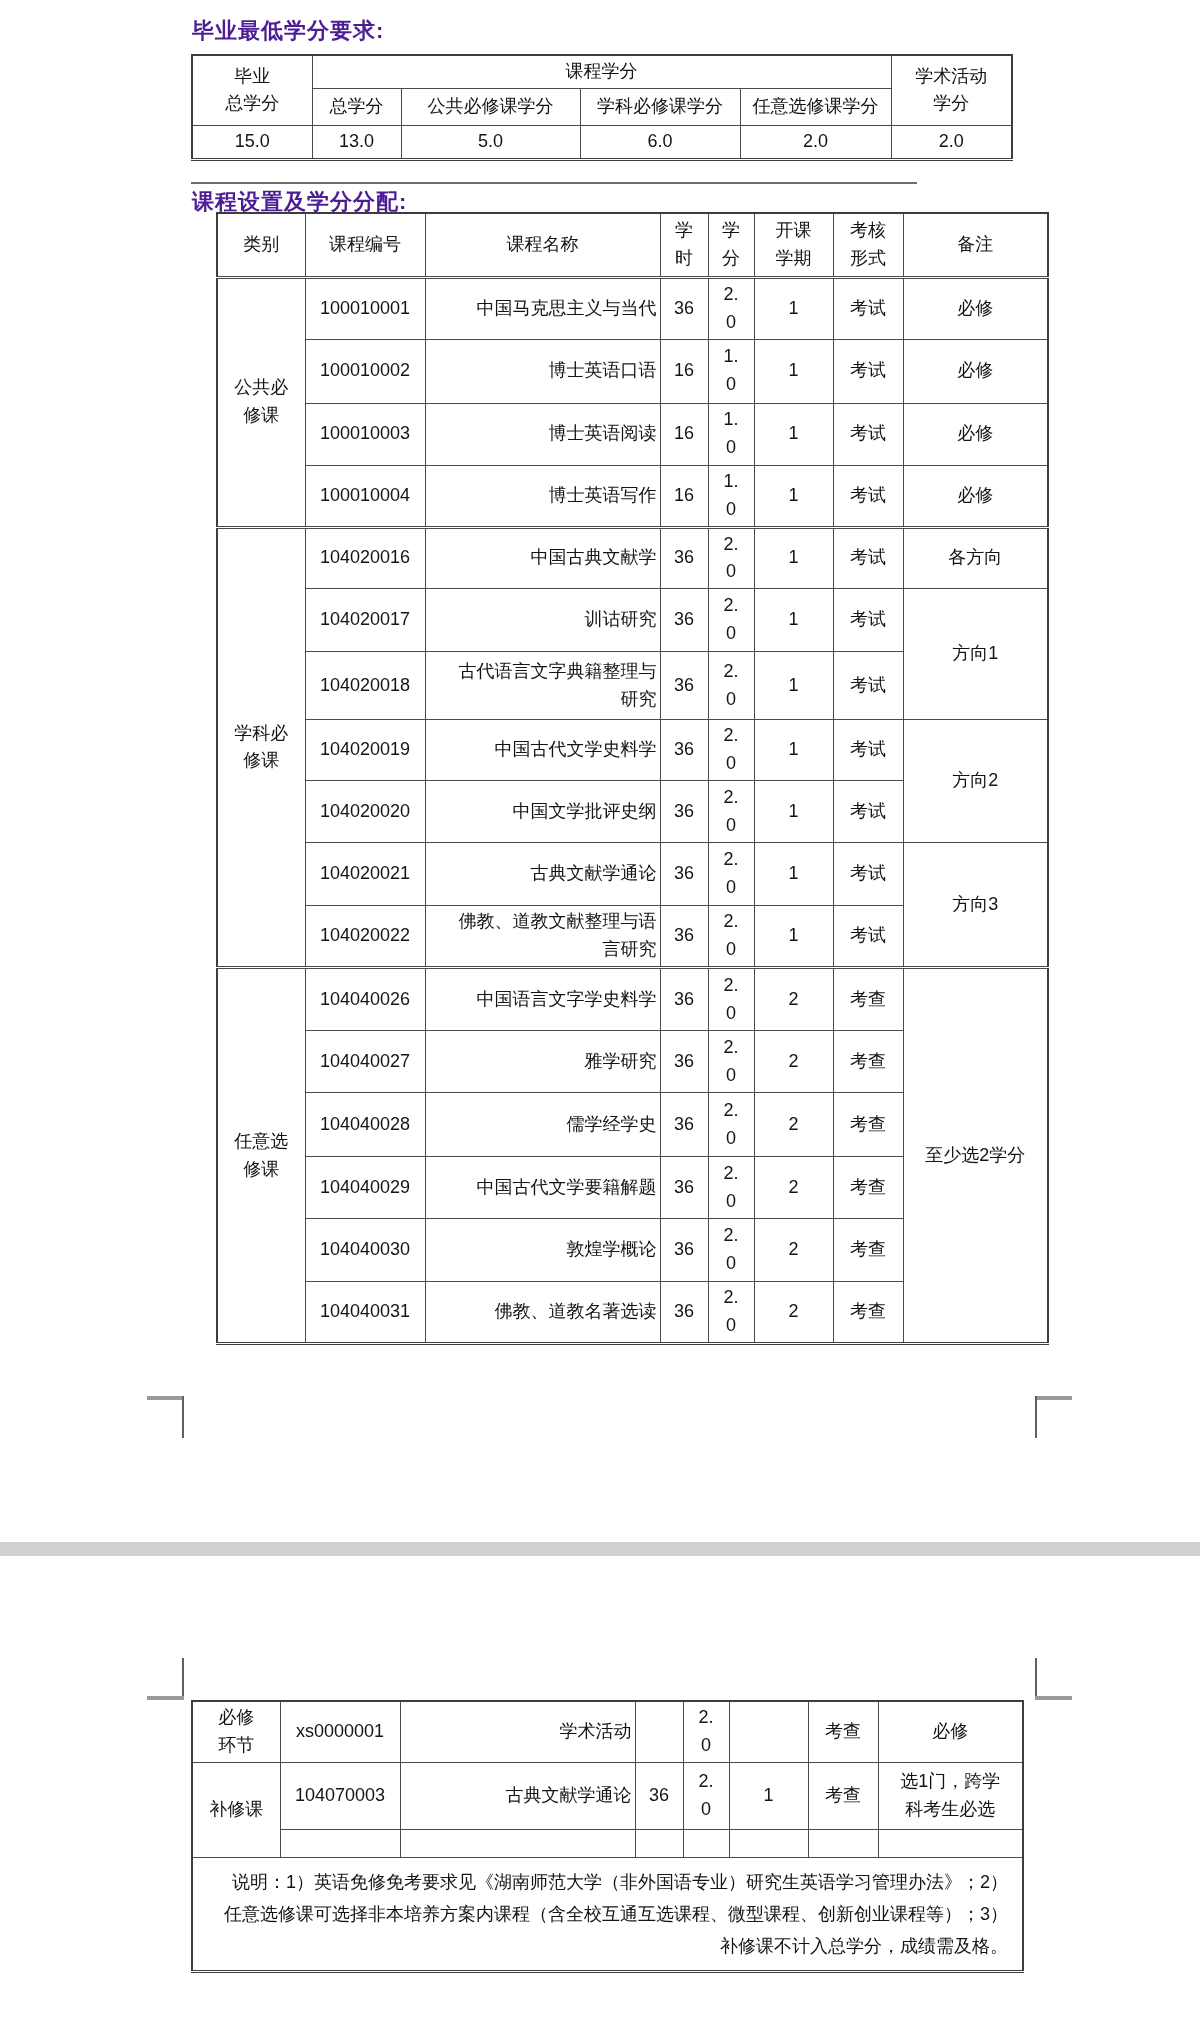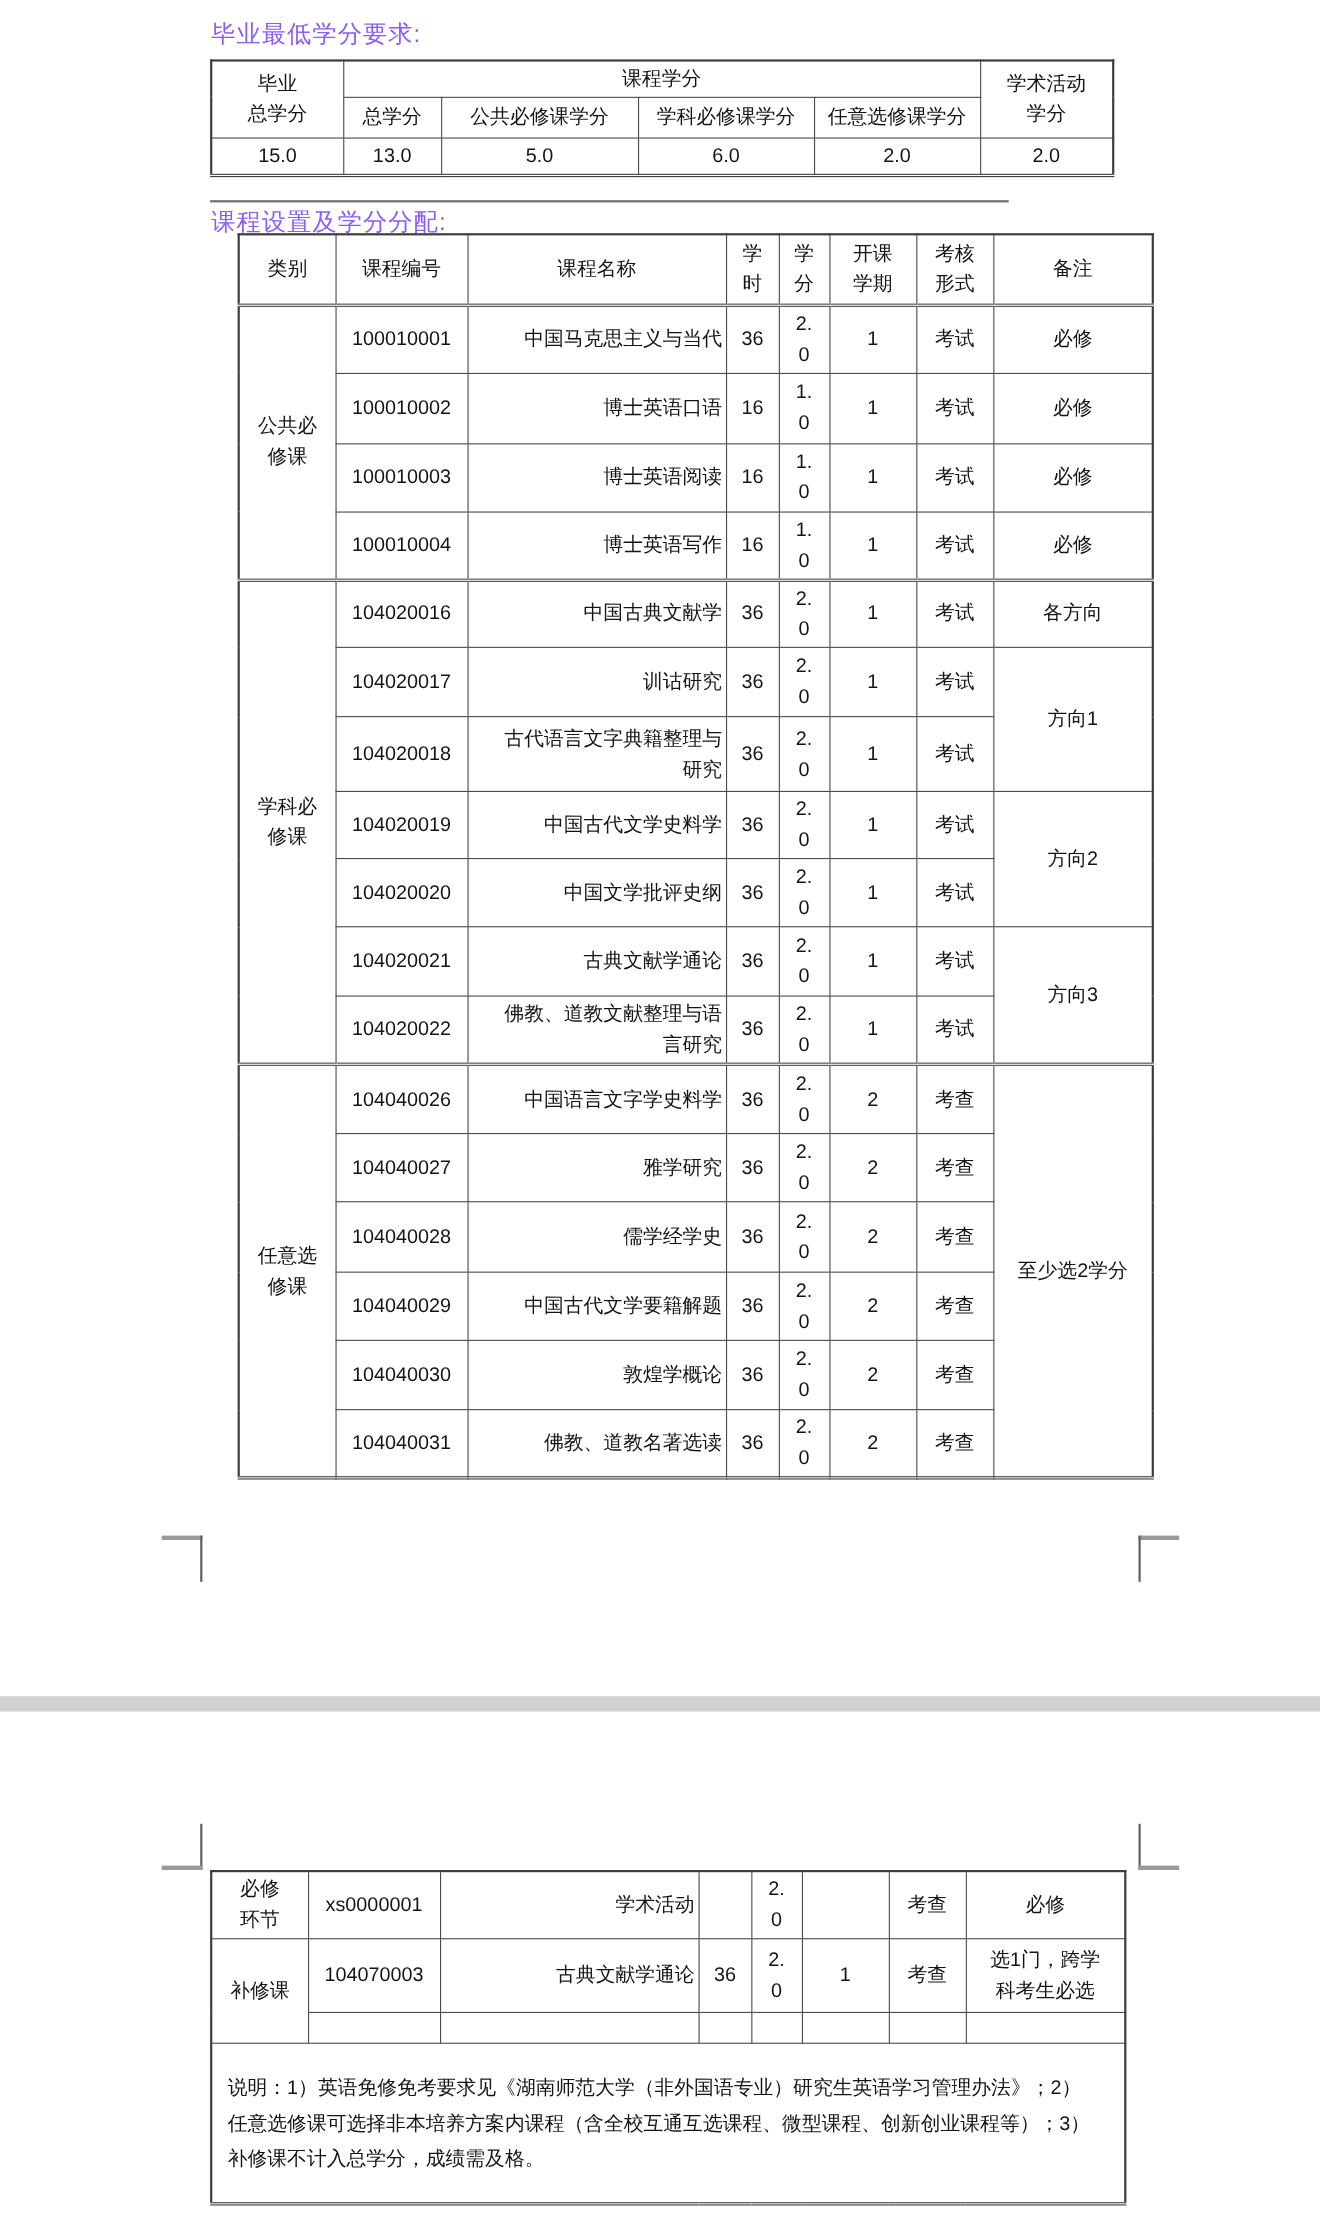--- a/index.html
+++ b/index.html
@@ -1,27 +1,27 @@
 <!DOCTYPE html>
 <html><head>
 <meta charset="utf-8">
 <style>
   html,body{margin:0;padding:0;background:#ffffff;}
   #canvas{position:relative;width:1200px;height:2025px;background:#ffffff;overflow:hidden;
           font-family:"Liberation Sans","DejaVu Sans",sans-serif;color:#141414;}
   .abs{position:absolute;}
-  h2.doc-heading{margin:0;font-size:22px;font-weight:normal;color:#8b5cf6;letter-spacing:1px;}
+  h2.doc-heading{margin:0;font-size:22px;font-weight:bold;color:#4c1d95;letter-spacing:1px;}
   table.tbl{border-collapse:collapse;table-layout:fixed;background:#fff;
             border:2px solid #3d3d3d;border-bottom:3.5px double #3d3d3d;}
   table.tbl td,table.tbl th{border:1.6px solid #4a4a4a;font-size:18px;font-weight:normal;
             text-align:center;vertical-align:middle;padding:2px 3px;line-height:1.55;
             white-space:pre-line;overflow:hidden;color:#141414;}
   table.tbl td.name{text-align:right;padding-left:21px;}
   table.tbl tr.group-start td{border-top:3.5px double #4a4a4a;}
-  table.tbl td.notes-cell{text-align:left;padding:24px 14px;line-height:1.78;}
+  table.tbl td.notes-cell{text-align:right;padding:8px 14px;line-height:1.78;}
   .rule{position:absolute;height:1.6px;background:#6e6e6e;}
   .band{position:absolute;left:0;width:1200px;height:14px;background:#d1d1d1;}
   .mark-h{position:absolute;width:37px;height:4px;background:#9a9a9a;}
   .mark-v{position:absolute;width:2px;height:42px;background:#5f5f5f;}
 </style>
 </head>
 <body>
 
 <div id="canvas">
 

